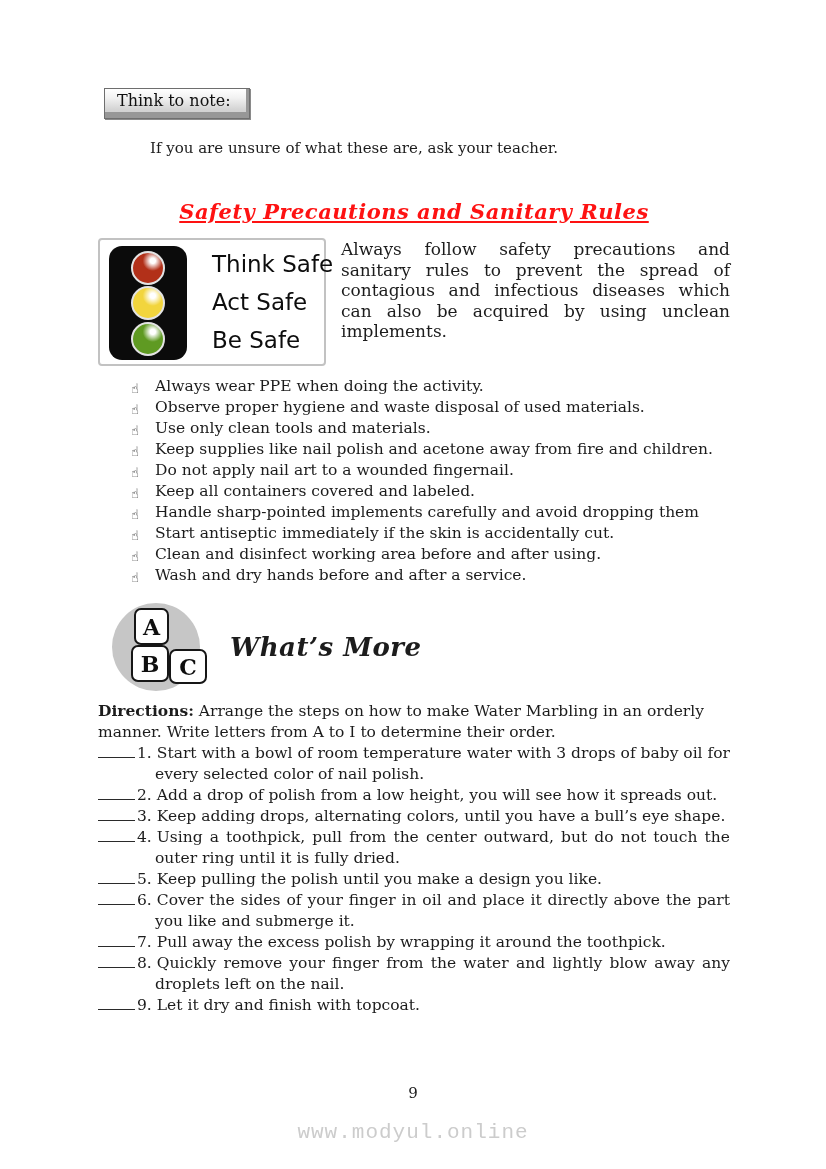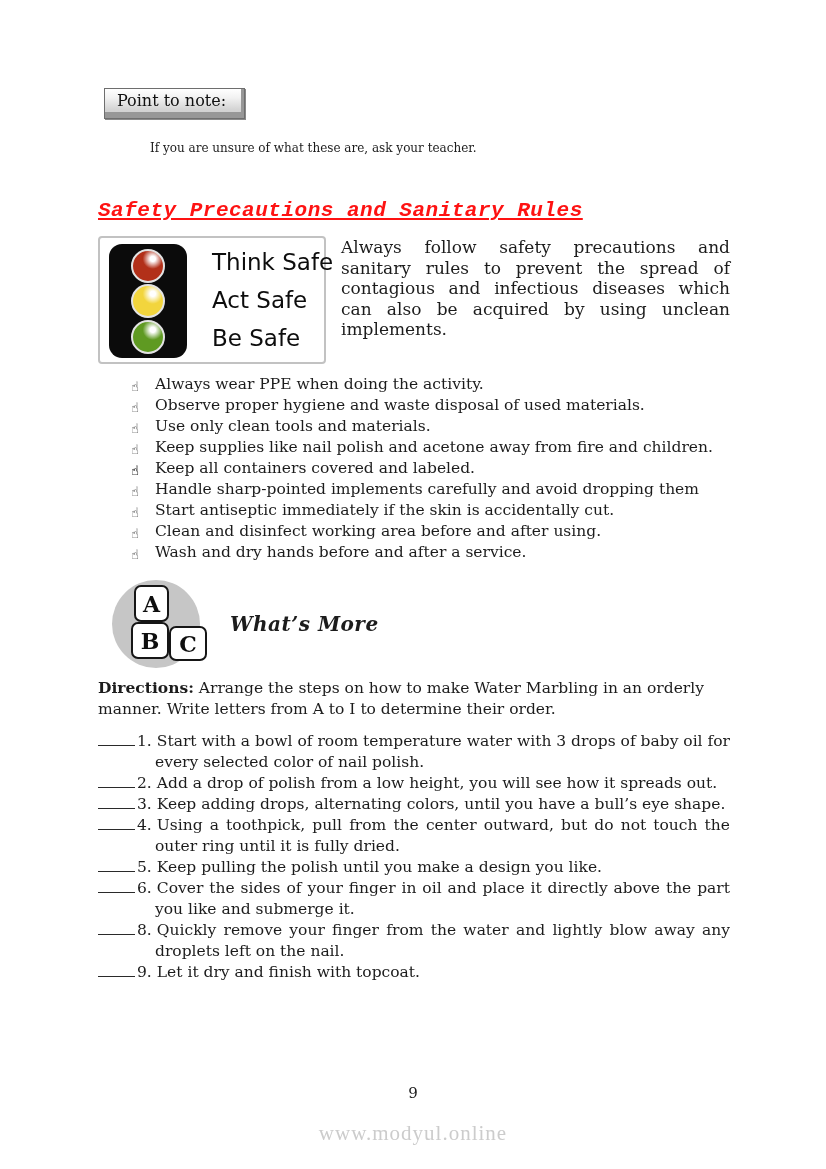--- a/index.html
+++ b/index.html
@@ -27,35 +27,35 @@
     font-size: 16px;
     color: #111;
     background: linear-gradient(180deg, #ffffff 0%, #f2f2f2 30%, #d4d4d4 70%, #cccccc 100%);
     border: 1px solid #6e6e6e;
     box-shadow: inset -3px -6px 0 #979797, 1px 1px 0 #8a8a8a;
   }
 
   
   .intro {
     margin-top: 19px;
-    font-size: 12px;
+    font-size: 15px;
     line-height: 21px;
     text-indent: 52px;
   }
 
   
   .section-title {
     margin-top: 40px;
+    text-align: center;
     font-size: 21px;
     font-weight: bold;
     font-style: italic;
     color: #fe1212;
     text-decoration: underline;
     letter-spacing: 0.5px;
-    font-family: Liberation Mono, monospace;
   }
 
   
   .figure-row {
     margin-top: 14px;
     display: flex;
     gap: 15px;
   }
   .traffic-figure {
     flex: none;
@@ -149,37 +149,36 @@
     justify-content: center;
     font-weight: bold;
     font-size: 22px;
     color: #0e0e0e;
   }
   .abc-a { left: 22px; top: 5px;  width: 35px; height: 37px; }
   .abc-b { left: 19px; top: 42px; width: 38px; height: 37px; }
   .abc-c { left: 57px; top: 46px; width: 38px; height: 35px; }
   .whats-more-title {
     margin-left: 30px;
-    font-size: 20px;
+    font-size: 26px;
     font-weight: bold;
     font-style: italic;
     letter-spacing: 0.5px;
   }
 
   
   .directions {
     margin-top: 9px;
     font-size: 15.5px;
     line-height: 21px;
   }
   .directions-label { font-weight: bold; text-align: center; }
 
   
   .steps-list {
-    margin-top: 11px;
     list-style: none;
   }
   .steps-list li {
     padding-left: 57px;
     text-indent: -57px;
     font-size: 15.5px;
     line-height: 21px;
     text-align: justify;
   }
   .answer-blank {
@@ -199,33 +198,33 @@
     top: 1084px;
     text-align: center;
     font-size: 15px;
     color: #1c1c1c;
   }
   .watermark {
     position: absolute;
     left: 0; right: 0;
     top: 1121px;
     text-align: center;
-    font-family: Liberation Serif, serif;
+    font-family: Liberation Mono, monospace;
     font-size: 21px;
     letter-spacing: 1px;
     color: #cccccc;
   }
 </style>
 </head>
 <body>
 
 <div class="page">
   <div class="content">
 
-    <div class="note-button">Point to note:</div>
+    <div class="note-button">Think to note:</div>
 
     <p class="intro">If you are unsure of what these are, ask your teacher.</p>
 
     <h2 class="section-title">Safety Precautions and Sanitary Rules</h2>
 
     <div class="figure-row">
       <div class="traffic-figure">
         <div class="tl-body">
           <div class="tl-light tl-red"></div>
           <div class="tl-light tl-yellow"></div>
@@ -238,21 +237,21 @@
         </div>
       </div>
       <p class="safety-paragraph">Always follow safety precautions and sanitary rules to prevent the spread of contagious and infectious diseases which can also be acquired by using unclean implements.</p>
     </div>
 
     <ul class="rules-list">
       <li><span class="hand-bullet">☝</span><span>Always wear PPE when doing the activity.</span></li>
       <li><span class="hand-bullet">☝</span><span>Observe proper hygiene and waste disposal of used materials.</span></li>
       <li><span class="hand-bullet">☝</span><span>Use only clean tools and materials.</span></li>
       <li><span class="hand-bullet">☝</span><span>Keep supplies like nail polish and acetone away from fire and children.</span></li>
-      <li><span class="hand-bullet">☝</span></li>
+      <li><span class="hand-bullet">☝</span><span>Do not apply nail art to a wounded fingernail.</span></li>
       <li><span class="hand-bullet">☝</span><span>Keep all containers covered and labeled.</span></li>
       <li><span class="hand-bullet">☝</span><span>Handle sharp-pointed implements carefully and avoid dropping them</span></li>
       <li><span class="hand-bullet">☝</span><span>Start antiseptic immediately if the skin is accidentally cut.</span></li>
       <li><span class="hand-bullet">☝</span><span>Clean and disinfect working area before and after using.</span></li>
       <li><span class="hand-bullet">☝</span><span>Wash and dry hands before and after a service.</span></li>
     </ul>
 
     <div class="whats-more-row">
       <div class="abc-icon">
         <div class="abc-block abc-a">A</div>
@@ -267,20 +266,21 @@
       <span>Arrange the steps on how to make Water Marbling in an orderly manner.  Write letters from A to I to determine their order.</span>
     </p>
 
     <ol class="steps-list">
       <li><span class="answer-blank"></span><span class="step-num">1.</span><span>Start with a bowl of room temperature water with 3 drops of baby oil for every selected color of nail polish.</span></li>
       <li><span class="answer-blank"></span><span class="step-num">2.</span><span>Add a drop of polish from a low height, you will see how it spreads out.</span></li>
       <li><span class="answer-blank"></span><span class="step-num">3.</span><span>Keep adding drops, alternating colors, until you have a bull’s eye shape.</span></li>
       <li><span class="answer-blank"></span><span class="step-num">4.</span><span>Using a toothpick, pull from the center outward, but do not touch the outer ring until it is fully dried.</span></li>
       <li><span class="answer-blank"></span><span class="step-num">5.</span><span>Keep pulling the polish until you make a design you like.</span></li>
       <li><span class="answer-blank"></span><span class="step-num">6.</span><span>Cover the sides of your finger in oil and place it directly above the part you like and submerge it.</span></li>
+      <li><span class="answer-blank"></span><span class="step-num">7.</span><span>Pull away the excess polish by wrapping it around the toothpick.</span></li>
       <li><span class="answer-blank"></span><span class="step-num">8.</span><span>Quickly remove your finger from the water and lightly blow away any droplets left on the nail.</span></li>
       <li><span class="answer-blank"></span><span class="step-num">9.</span><span>Let it dry and finish with topcoat.</span></li>
     </ol>
 
   </div>
 
   <div class="page-number">9</div>
   <div class="watermark">www.modyul.online</div>
 </div>
 

